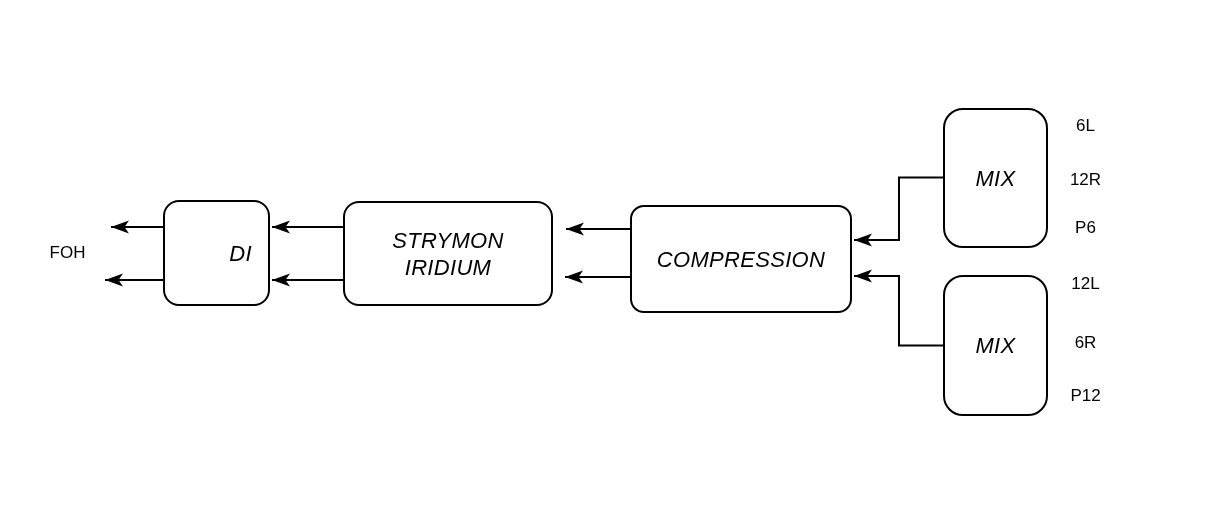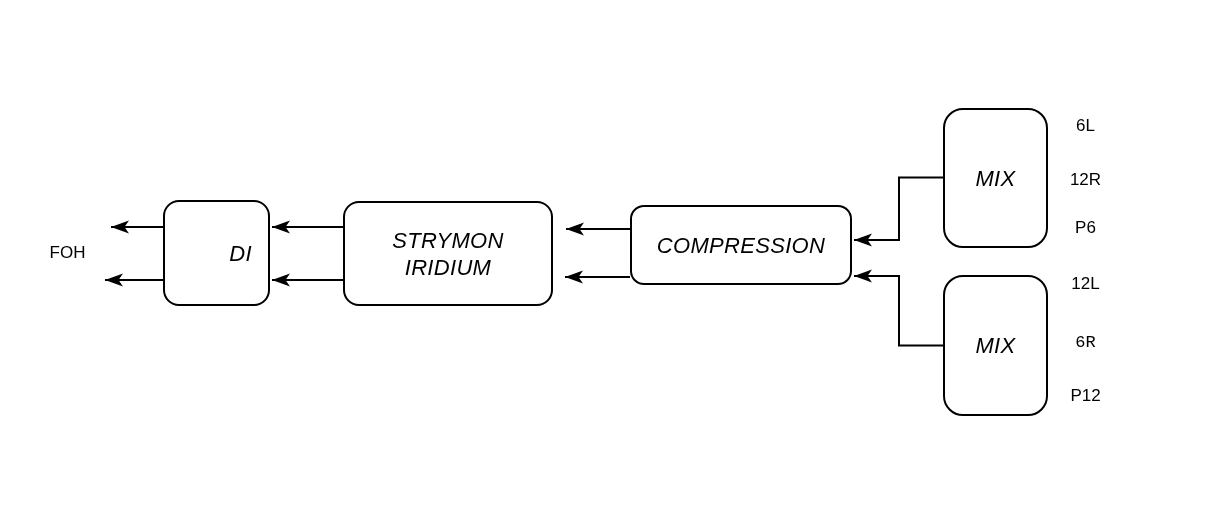--- a/index.html
+++ b/index.html
@@ -84,32 +84,32 @@
 
   <div class="node" style="left:163px; top:200px; width:107px; height:106px; border-radius:16px;padding-left:48px;">
     <span class="label">DI</span>
   </div>
 
   <div class="node" style="left:343px; top:201px; width:210px; height:105px; border-radius:16px;">
     <span class="label">STRYMON
 IRIDIUM</span>
   </div>
 
-  <div class="node" style="left:630px; top:205px; width:222px; height:80px; border-radius:14px;">
+  <div class="node" style="left:630px; top:205px; width:222px; height:108px; border-radius:14px;">
     <span class="label">COMPRESSION</span>
   </div>
 
   <div class="node" style="left:943px; top:108px; width:105px; height:140px; border-radius:20px;">
     <span class="label">MIX</span>
   </div>
 
   <div class="node" style="left:943px; top:275px; width:105px; height:141px; border-radius:20px;">
     <span class="label">MIX</span>
   </div>
 
   <div class="float-label" style="left:1053px; top:114px; width:65px;">6L</div>
   <div class="float-label" style="left:1053px; top:168px; width:65px;">12R</div>
   <div class="float-label" style="left:1053px; top:216px; width:65px;">P6</div>
   <div class="float-label" style="left:1053px; top:272px; width:65px;">12L</div>
-  <div class="float-label" style="left:1053px; top:331px; width:65px;font-family:Liberation Mono, monospace;">6R</div>
+  <div class="float-label" style="left:1053px; top:331px; width:65px;">6R</div>
   <div class="float-label" style="left:1053px; top:384px; width:65px;">P12</div>
 
 </div>
 
 </body></html>

